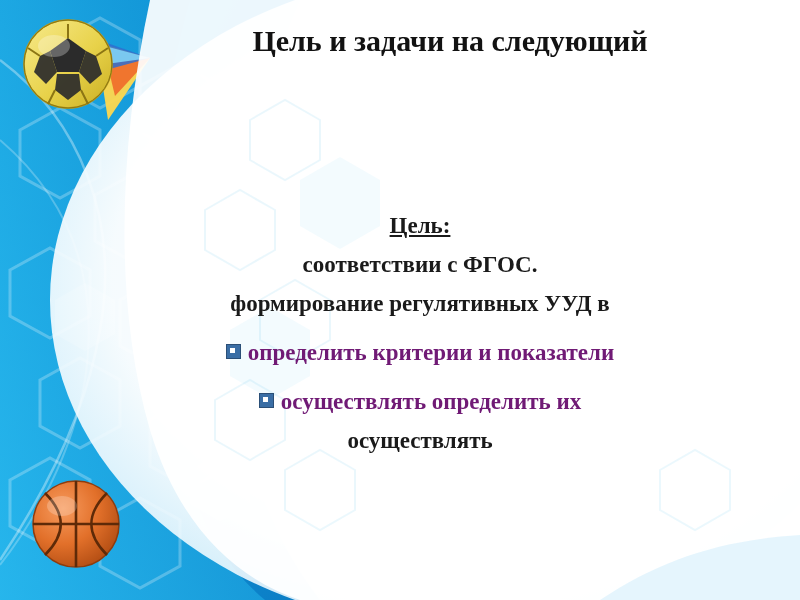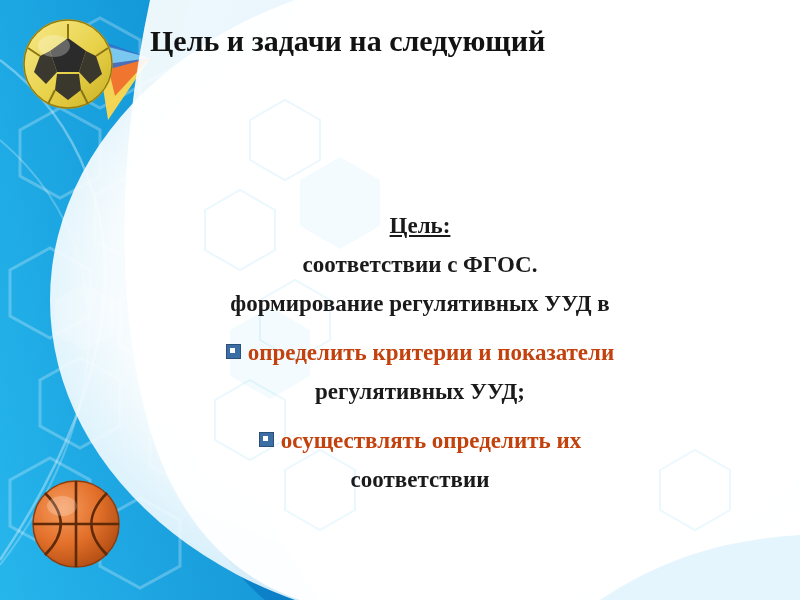--- a/index.html
+++ b/index.html
@@ -30,20 +30,21 @@
     width: 800px;
     height: 600px;
   }
 
   
   .title-block {
     position: absolute;
     left: 150px;
     top: 18px;
     width: 600px;
+    text-align: center;
     z-index: 6;
   }
   .title-line {
     font-family: "Liberation Serif", serif;
     font-weight: bold;
     font-size: 30px;
     line-height: 46px;
     color: #121212;
   }
   .title-line.second {
@@ -70,21 +71,21 @@
   .heading-underline {
     text-decoration: underline;
   }
   .bullet-line {
     position: relative;
     display: block;
     font-family: "Liberation Serif", serif;
     font-size: 23px;
     font-weight: bold;
     line-height: 31px;
-    color: #c2410c;
+    color: #701a75;
     margin-bottom: 8px;
     padding: 0 10px;
   }
   .bullet-mark {
     display: inline-block;
     width: 13px;
     height: 13px;
     margin-right: 7px;
     vertical-align: 1px;
     background: #3a6ea5;
@@ -221,24 +222,23 @@
 
     <div class="body-line">соответствии с ФГОС.</div>
     <div class="body-line">формирование регулятивных УУД в</div>
 
     <div class="spacer-sm"></div>
 
 
     <div class="bullet-line">
       <span class="bullet-mark"></span><span>определить критерии и показатели</span>
     </div>
-    <div class="body-line">регулятивных УУД;</div>
 
     <div class="spacer-sm"></div>
 
     <div class="bullet-line">
       <span class="bullet-mark"></span><span>осуществлять определить их</span>
     </div>
-    <div class="body-line">соответствии</div>
+    <div class="body-line">осуществлять</div>
 
   </div>
 
 </div>
 
 </body></html>

